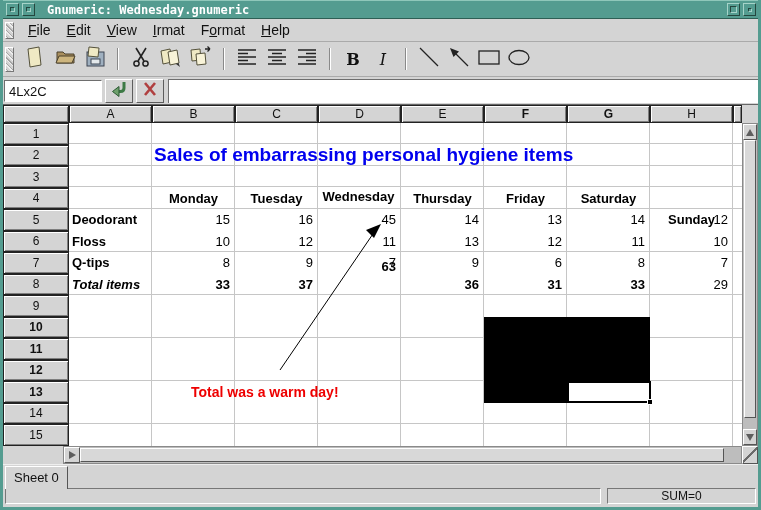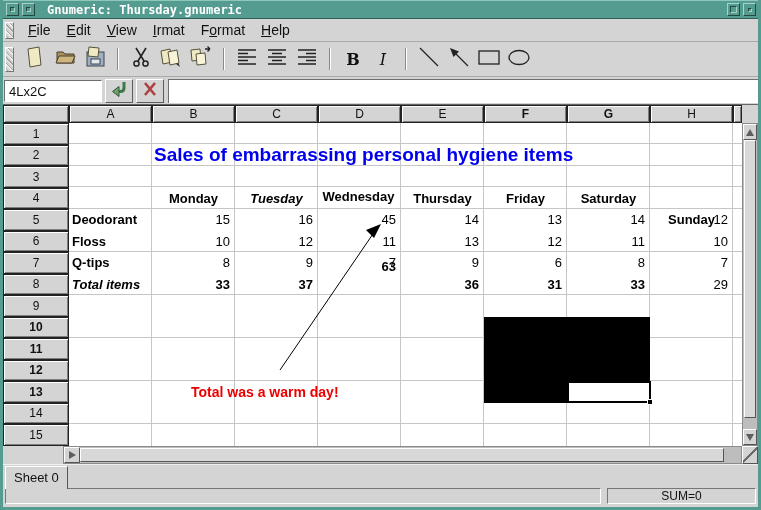--- a/index.html
+++ b/index.html
@@ -123,21 +123,21 @@
 
 <div class="win">
 
   <div class="titlebar">
     <div class="tbtn">
         <div class="sq"></div>
       </div>
     <div class="tbtn">
         <div class="sq"></div>
       </div>
-    <span class="title-text">Gnumeric: Thursday.gnumeric</span>
+    <span class="title-text">Gnumeric: Wednesday.gnumeric</span>
     <div class="tb-right">
       <div class="tbtn">
           <div class="sq"></div>
         </div>
       <div class="tbtn">
           <div class="sq" style="width:4px;height:4px;"></div>
         </div>
     </div>
   </div>
 
@@ -304,21 +304,21 @@
       <div class="hdr" style="left: 0px; top: 168.5px; width: 66px; height: 21.5px;">8</div>
       <div class="hdr" style="left: 0px; top: 190px; width: 66px; height: 21.5px;">9</div>
       <div class="hdr sel" style="left: 0px; top: 211.5px; width: 66px; height: 21.5px;">10</div>
       <div class="hdr sel" style="left: 0px; top: 233px; width: 66px; height: 21.5px;">11</div>
       <div class="hdr sel" style="left: 0px; top: 254.5px; width: 66px; height: 21.5px;">12</div>
       <div class="hdr sel" style="left: 0px; top: 276px; width: 66px; height: 21.5px;">13</div>
       <div class="hdr" style="left: 0px; top: 297.5px; width: 66px; height: 21.5px;">14</div>
       <div class="hdr" style="left: 0px; top: 319px; width: 66px; height: 21.5px;">15</div>
       <div class="ovl sheet-title" style="left: 151px; top: 39.5px; width: 500px; height: 21.5px; color: rgb(0, 0, 238);">Sales of embarrassing personal hygiene items</div>
       <div class="ovl dayhdr" style="left: 149px; top: 82.5px; width: 83px; height: 21.5px;">Monday</div>
-      <div class="ovl dayhdr" style="left: 232px; top: 82.5px; width: 83px; height: 21.5px; font-style: italic;">Tuesday</div>
+      <div class="ovl dayhdr" style="left: 232px; top: 82.5px; width: 83px; height: 21.5px;">Tuesday</div>
       <div class="ovl dayhdr" style="left: 314px; top: 82.5px; width: 83px; height: 17px;">Wednesday</div>
       <div class="ovl dayhdr" style="left: 398px; top: 82.5px; width: 83px; height: 21.5px;">Thursday</div>
       <div class="ovl dayhdr" style="left: 481px; top: 82.5px; width: 83px; height: 21.5px;">Friday</div>
       <div class="ovl dayhdr" style="left: 564px; top: 82.5px; width: 83px; height: 21.5px;">Saturday</div>
       <div class="ovl dayhdr" style="left: 647px; top: 95px; width: 83px; height: 38px;">Sunday</div>
       <div class="ovl rowlabel" style="left: 66px; top: 104px; width: 83px; height: 21.5px;">Deodorant</div>
       <div class="ovl num" style="left: 149px; top: 104px; width: 83px; height: 21.5px;">15</div>
       <div class="ovl num" style="left: 232px; top: 104px; width: 83px; height: 21.5px;">16</div>
       <div class="ovl num" style="left: 315px; top: 104px; width: 83px; height: 21.5px;">45</div>
       <div class="ovl num" style="left: 398px; top: 104px; width: 83px; height: 21.5px;">14</div>

